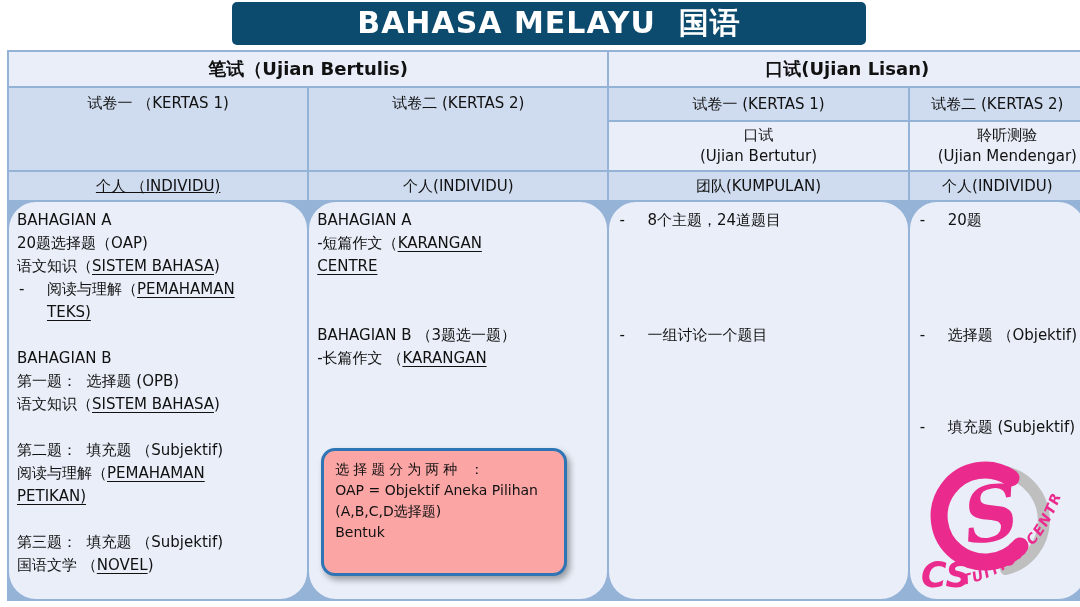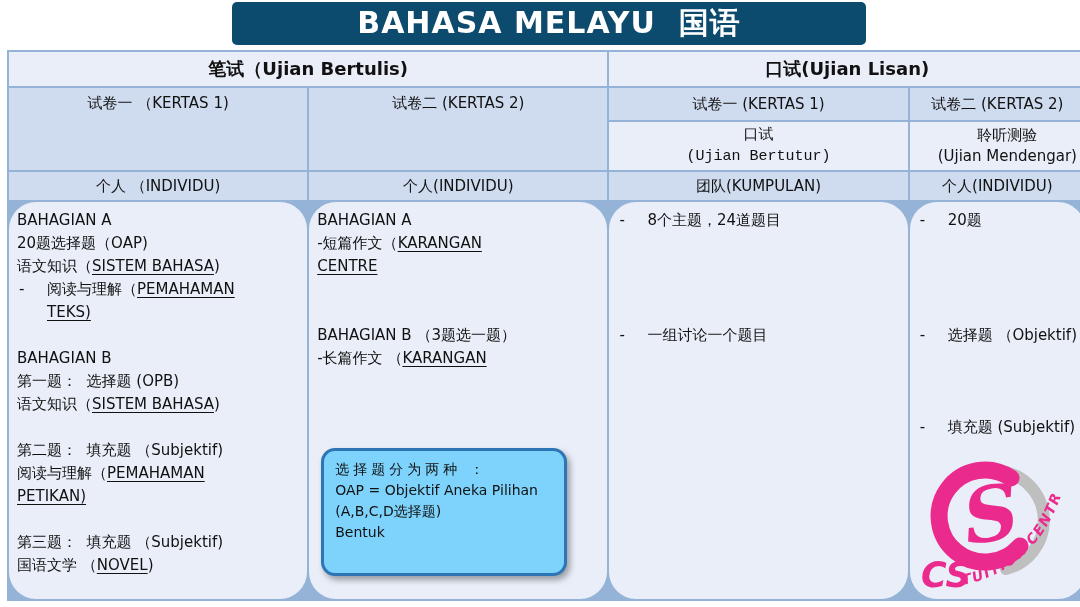--- a/index.html
+++ b/index.html
@@ -15,37 +15,37 @@
   .table{position:absolute;left:7px;top:50px;width:1076px;height:547px;display:grid;
          grid-template-columns:1fr 1fr 1fr;grid-template-rows:34px 32px 48px 28px 1fr;
          gap:2px;background:#95B3D7;border:2px solid #95B3D7;}
   .c{display:flex;align-items:center;justify-content:center;text-align:center;font-size:15px;}
   .light{background:#E9EEF8;} .dark{background:#CFDBEE;}
   .gh{font-weight:bold;font-size:18px;}
   .gh-written{grid-area:1/1/2/3;} .gh-oral{grid-area:1/3/2/5;}
   .pw1{grid-area:2/1/4/2;align-items:flex-start;padding-top:6px;}
   .pw2{grid-area:2/2/4/3;align-items:flex-start;padding-top:6px;}
   .po1{grid-area:2/3/3/4;} .po2{grid-area:2/4/3/5;}
-  .so1{grid-area:3/3/4/4;font-family:Liberation Mono, monospace;} .so2{grid-area:3/4/4/5;padding-left:20px;}
+  .so1{grid-area:3/3/4/4;} .so2{grid-area:3/4/4/5;padding-left:20px;}
   .sub{white-space:pre-line;line-height:21px;}
-  .m1{grid-area:4/1/5/2;} .m2{grid-area:4/2/5/3;} .m3{grid-area:4/3/5/4;} .m4{grid-area:4/4/5/5;}
+  .m1{grid-area:4/1/5/2;text-decoration:underline;} .m2{grid-area:4/2/5/3;} .m3{grid-area:4/3/5/4;} .m4{grid-area:4/4/5/5;}
   .body-cell{display:block;text-align:left;padding:7px 8px;position:relative;font-size:15px;border-radius:27px;}
   .b1{grid-area:5/1/6/2;} .b2{grid-area:5/2/6/3;} .b3{grid-area:5/3/6/4;} .b4{grid-area:5/4/6/5;}
 
   
   .line{min-height:23px;line-height:23px;white-space:pre-wrap;}
   .seg-u{text-decoration:underline;text-underline-offset:3px;}
   .line.hang{position:relative;padding-left:30px;}
   .line.cont{padding-left:30px;}
   .seg-d{position:absolute;left:2px;}
   .line.ls{letter-spacing:4px;}
 
   
   .callout{position:absolute;left:12px;top:246px;width:218px;min-height:106px;padding:8px 11px;
-           background:#7dd3fc;border:3px solid #2E75B6;border-radius:14px;
+           background:#fca5a5;border:3px solid #2E75B6;border-radius:14px;
            box-shadow:3px 4px 6px rgba(0,0,0,.35);font-size:14px;}
   .callout .line{min-height:21px;line-height:21px;}
 
   
   .logo{position:absolute;right:14px;bottom:6px;width:160px;height:145px;}
 </style>
 </head>
 <body>
 
 <div id="stage">

